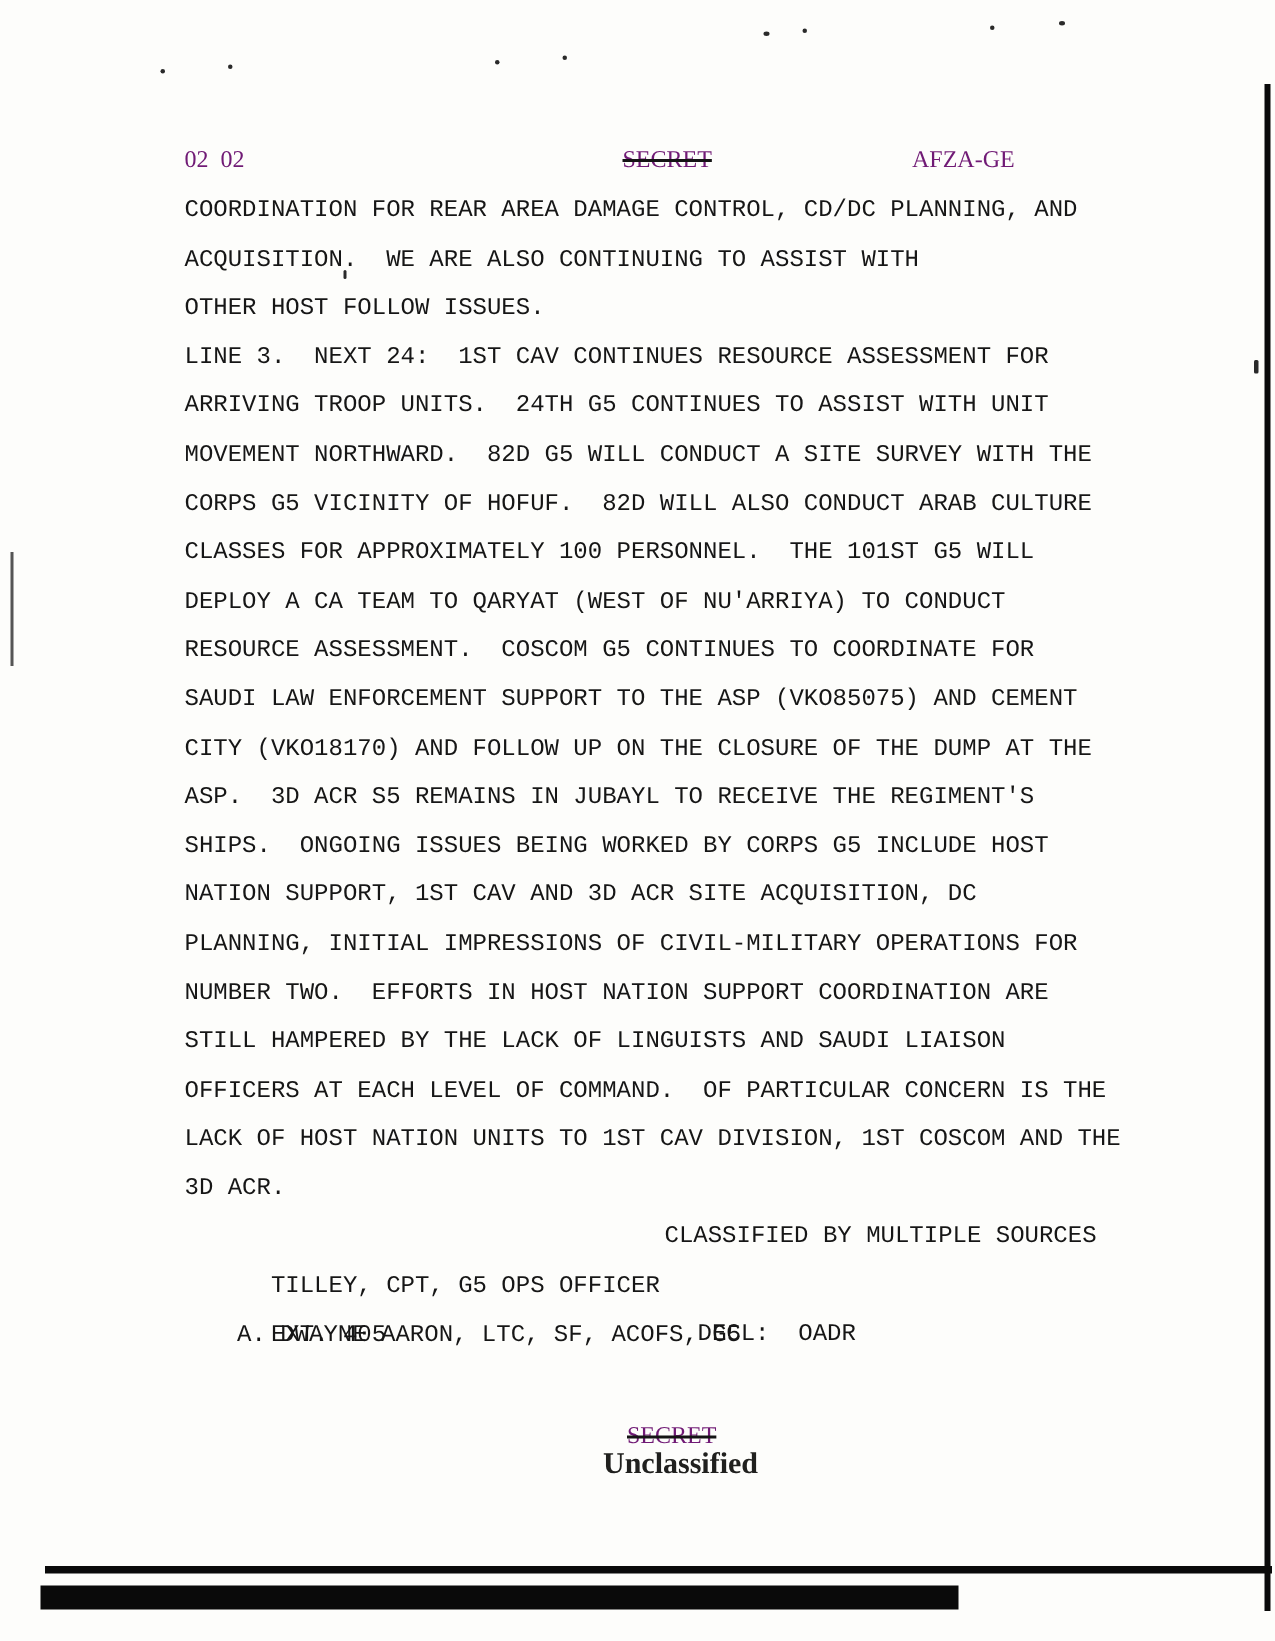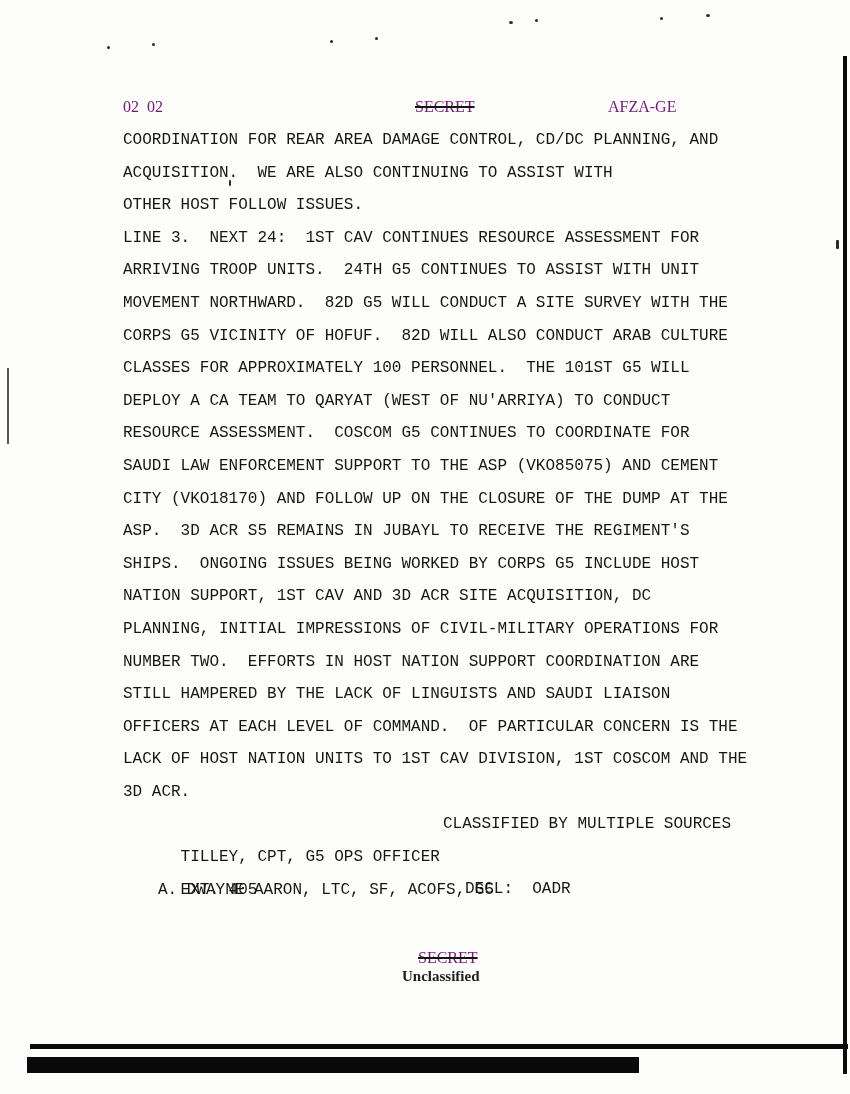--- a/index.html
+++ b/index.html
@@ -16,21 +16,21 @@
     inset: 0;
     background: #fdfdfb;
   }
   .mono {
     font-family: Liberation Serif, serif;
     font-size: 16px;
     color: #701a75;
   }
   .serif {
     font-family: "Liberation Serif", "DejaVu Serif", serif;
-    font-size: 15px;
+    font-size: 20px;
     font-weight: bold;
     color: #20201e;
   }
   .strike {
     text-decoration: line-through;
     text-decoration-thickness: 2px;
     text-decoration-color: #141414;
     margin-left: 16px;
   }
   

